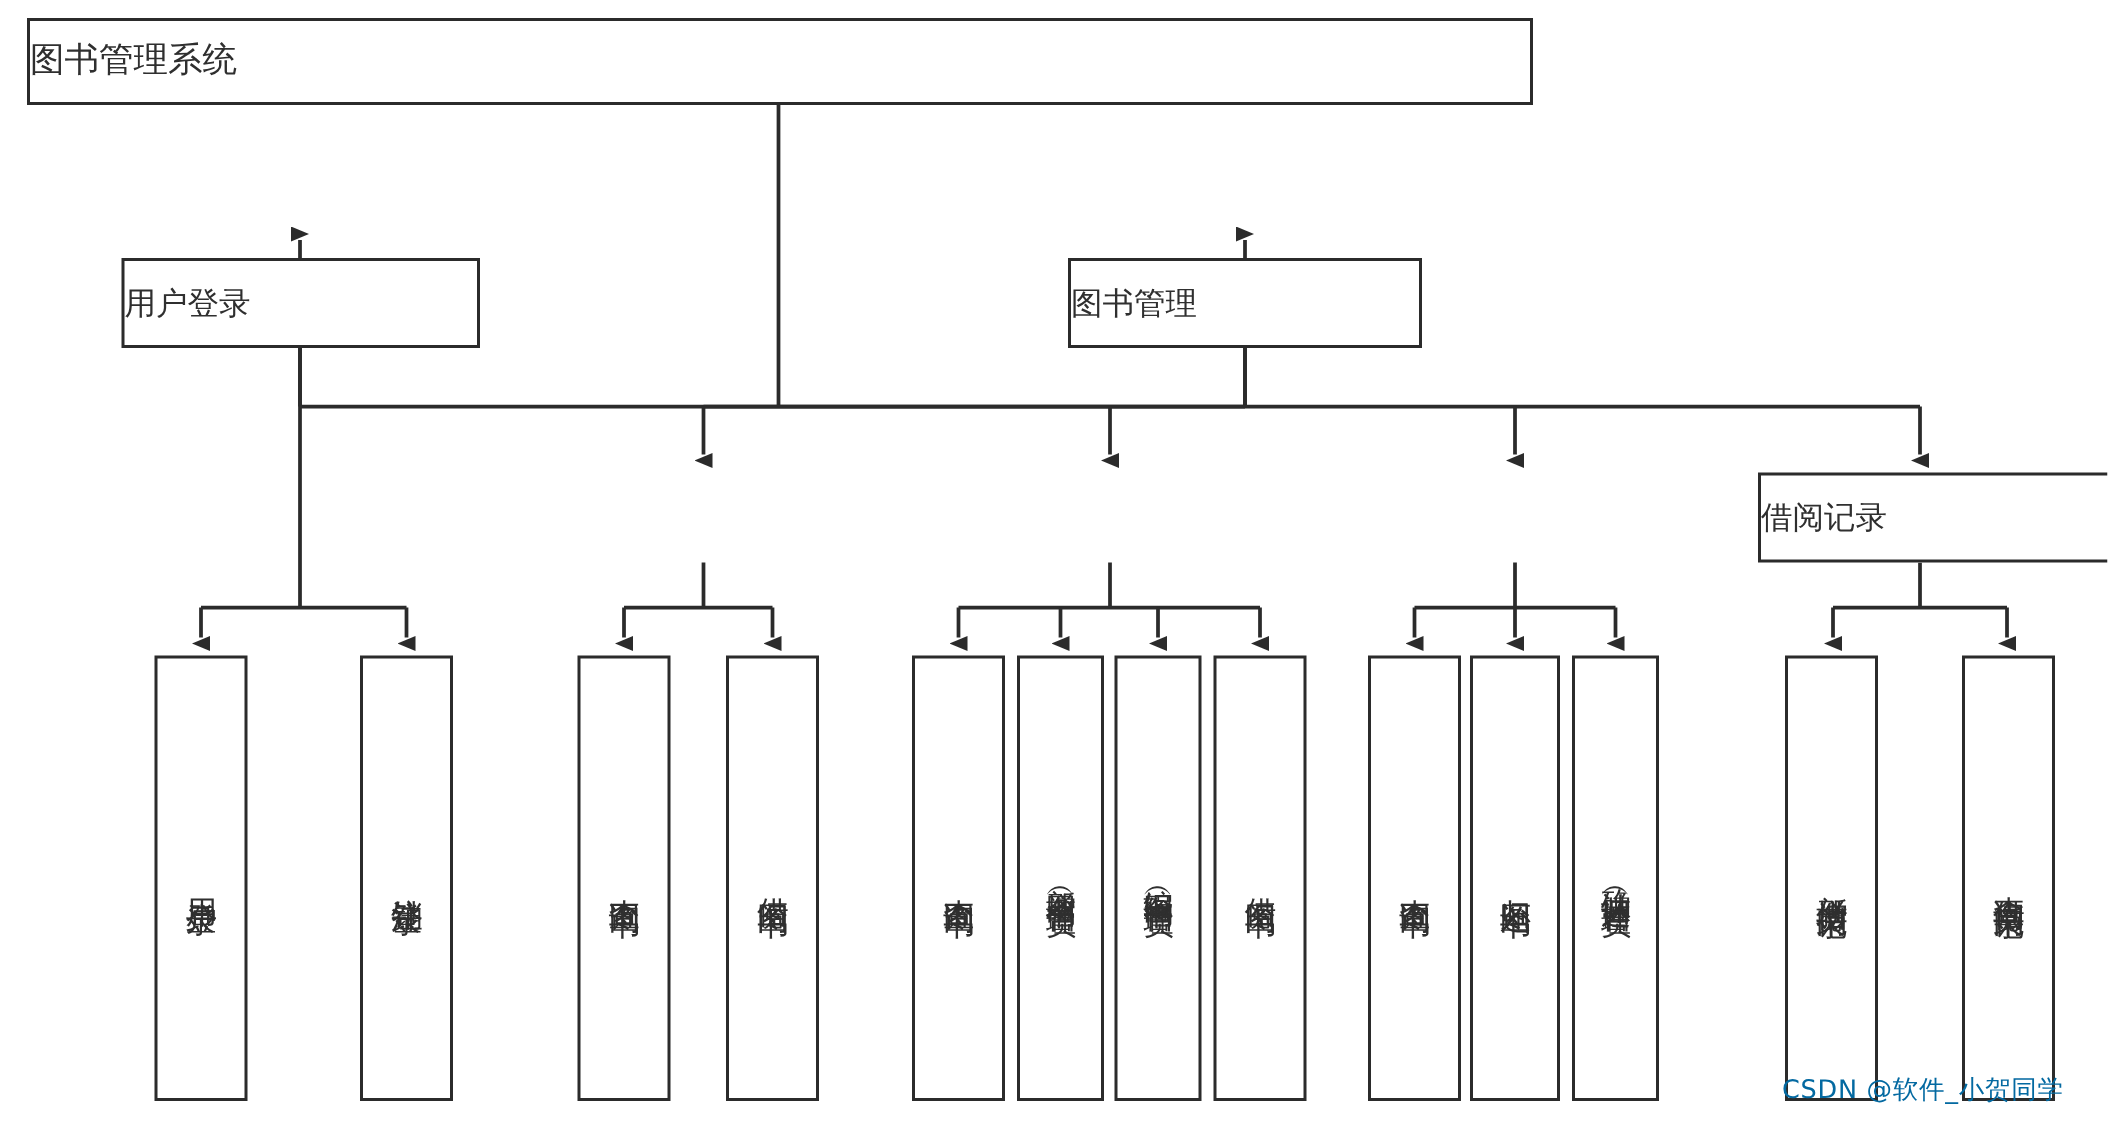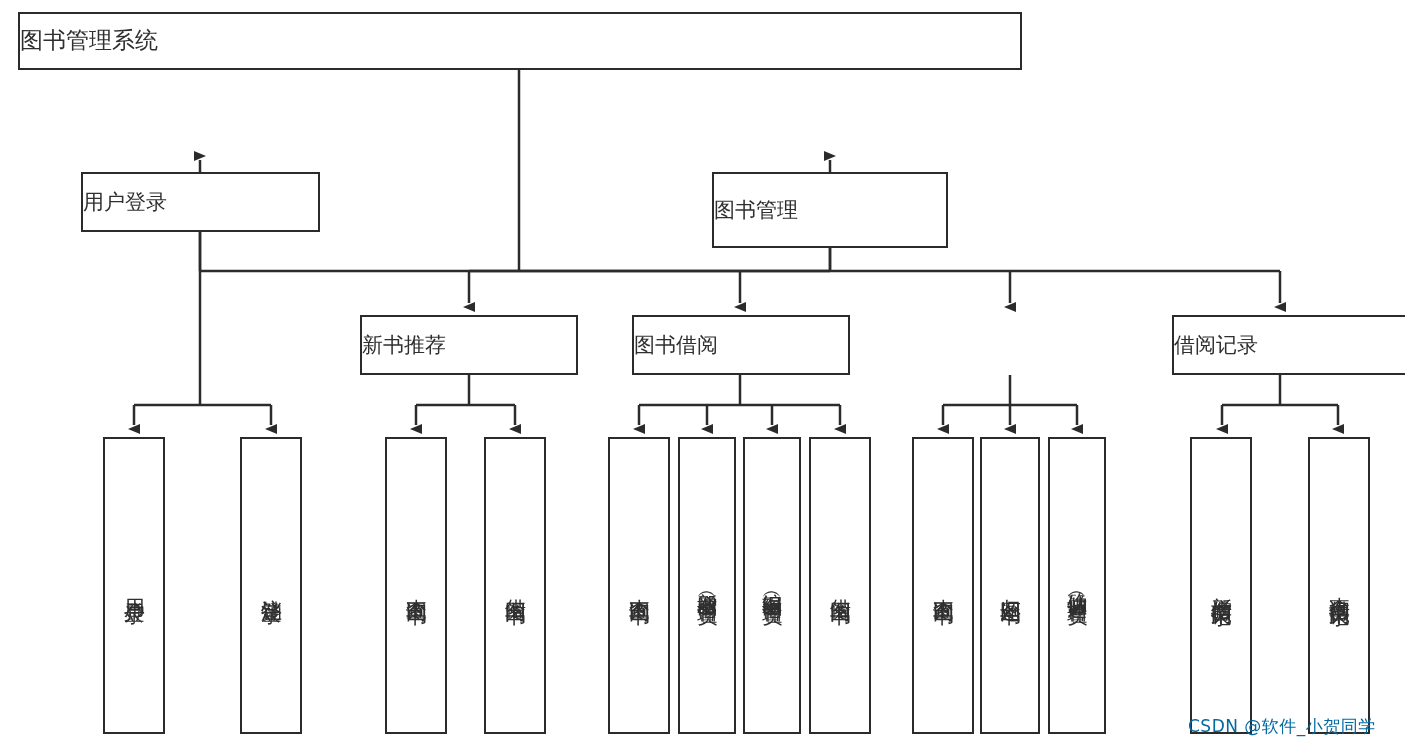--- a/index.html
+++ b/index.html
@@ -116,30 +116,24 @@
     <path d="M1338,405 L1338,425" stroke="#2b2b2b" stroke-width="2.5" fill="none" marker-end="url(#arrow)"></path>
   </svg>
 
   <div class="node level0" style="left:18px; top:12px; width:1004px; height:58px;">
     <span class="node-label">图书管理系统</span>
   </div>
 
   <div class="node level1" style="left:81px; top:172px; width:239px; height:60px;">
     <span class="node-label">用户登录</span>
   </div>
-  <div class="node level1" style="left:712px; top:172px; width:236px; height:76px;">
+  <div class="node level1" style="left:712px; top:172px; width:236px; height:60px;">
     <span class="node-label">图书管理</span>
   </div>
 
-  <div class="node level2" style="left:360px; top:315px; width:218px; height:60px;">
-    <span class="node-label">新书推荐</span>
-  </div>
-  <div class="node level2" style="left:632px; top:315px; width:218px; height:60px;">
-    <span class="node-label">图书借阅</span>
-  </div>
   <div class="node level2" style="left:1172px; top:315px; width:260px; height:60px;">
     <span class="node-label">借阅记录</span>
   </div>
 
   <div class="node leaf" style="left:103px; top:437px; width:62px; height:297px;">
     <span class="node-label">用户登录</span>
   </div>
   <div class="node leaf" style="left:240px; top:437px; width:62px; height:297px;">
     <span class="node-label">注销登录</span>
   </div>

